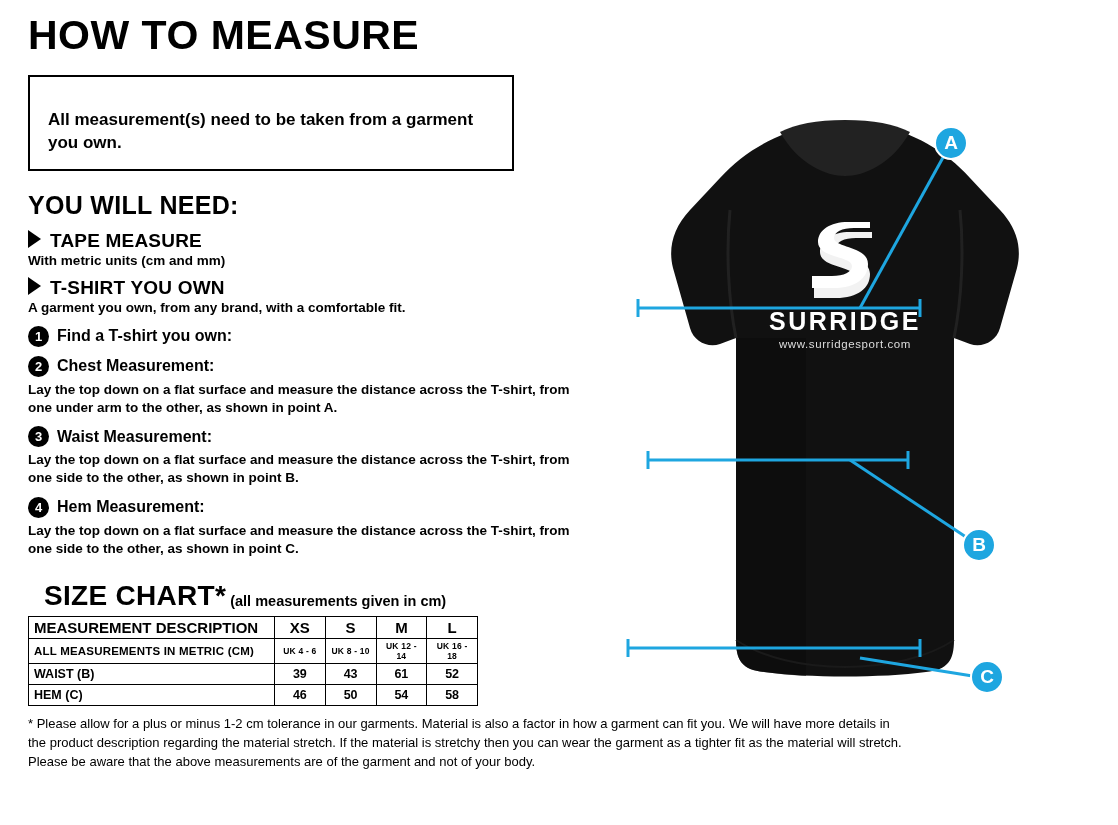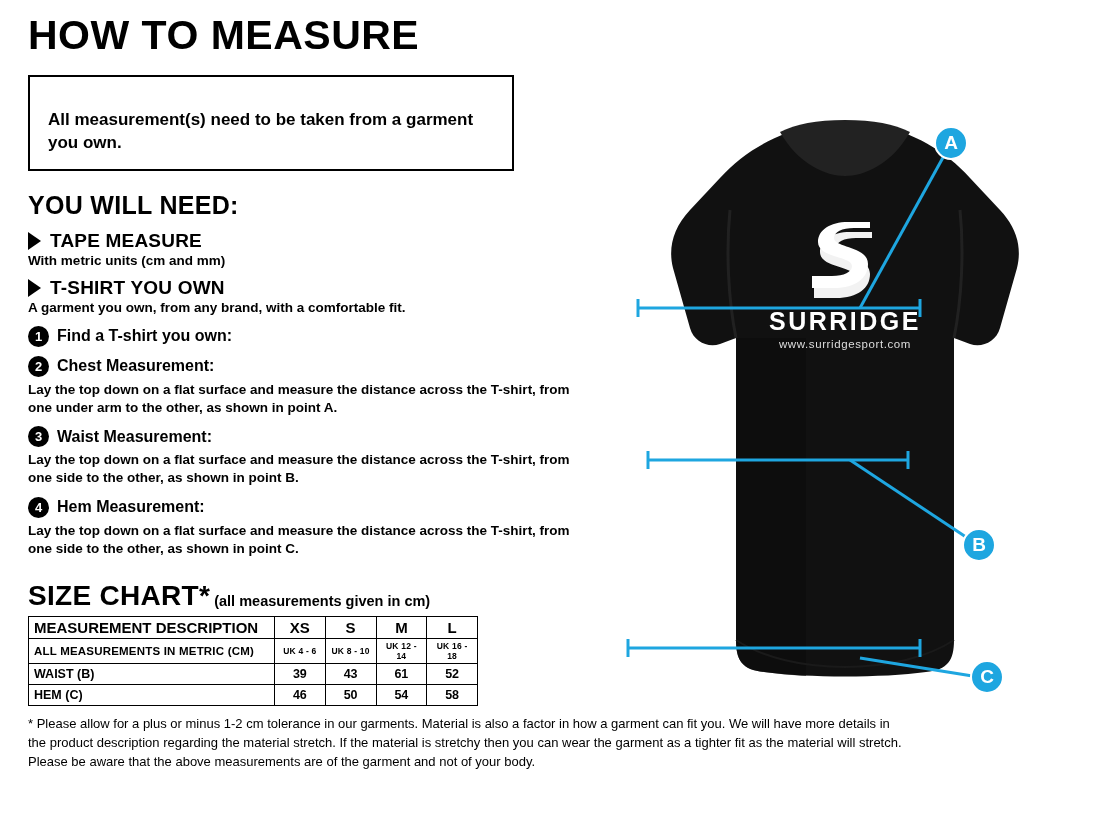--- a/index.html
+++ b/index.html
@@ -48,21 +48,20 @@
 
   .need-title {
     font-size: 25px;
     font-weight: bold;
     letter-spacing: 0.3px;
     margin: 0 0 10px 0;
   }
 
   .need-item {
     display: flex;
-    align-items: center;
     gap: 9px;
     margin-bottom: 1px;
   }
   .tri {
     width: 0; height: 0;
     border-top: 9px solid transparent;
     border-bottom: 9px solid transparent;
     border-left: 13px solid #000;
     flex: 0 0 auto;
   }
@@ -111,20 +110,21 @@
   .chart-head {
     display: flex;
     align-items: flex-end;
     gap: 4px;
     margin: 22px 0 4px 0;
   }
   .chart-head .big {
     font-size: 28px;
     font-weight: bold;
     letter-spacing: 0.3px;
+    margin-left: 16px;
   }
   .chart-head .small {
     font-size: 14.5px;
     font-weight: bold;
     padding-bottom: 3px;
   }
 
   table.size {
     border-collapse: collapse;
     width: 450px;

